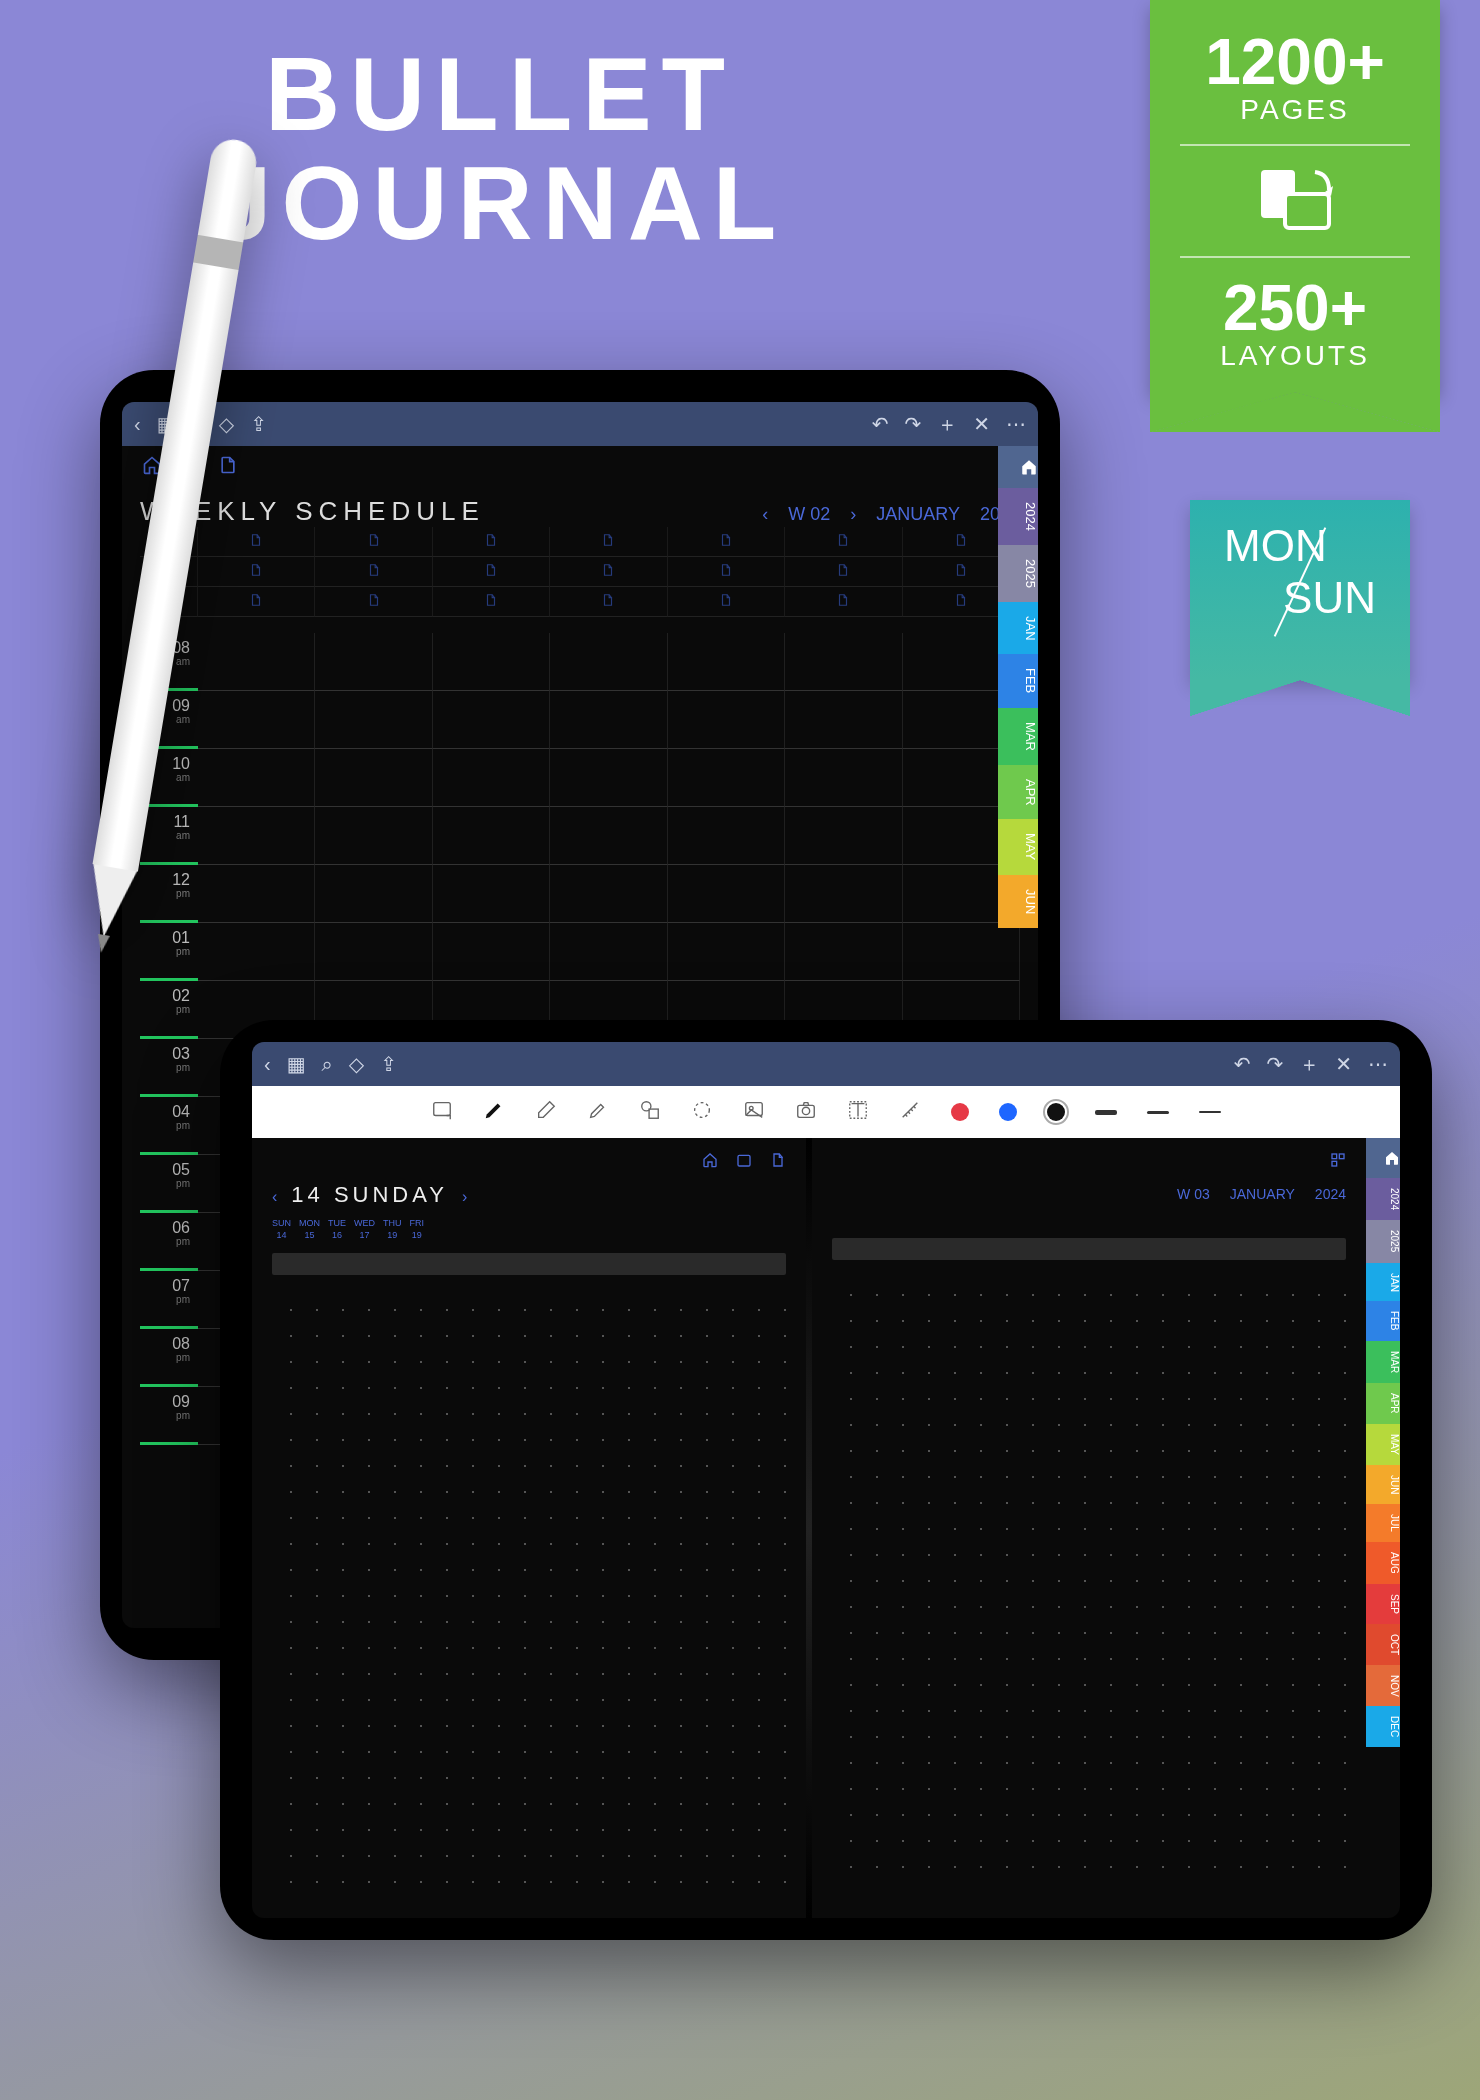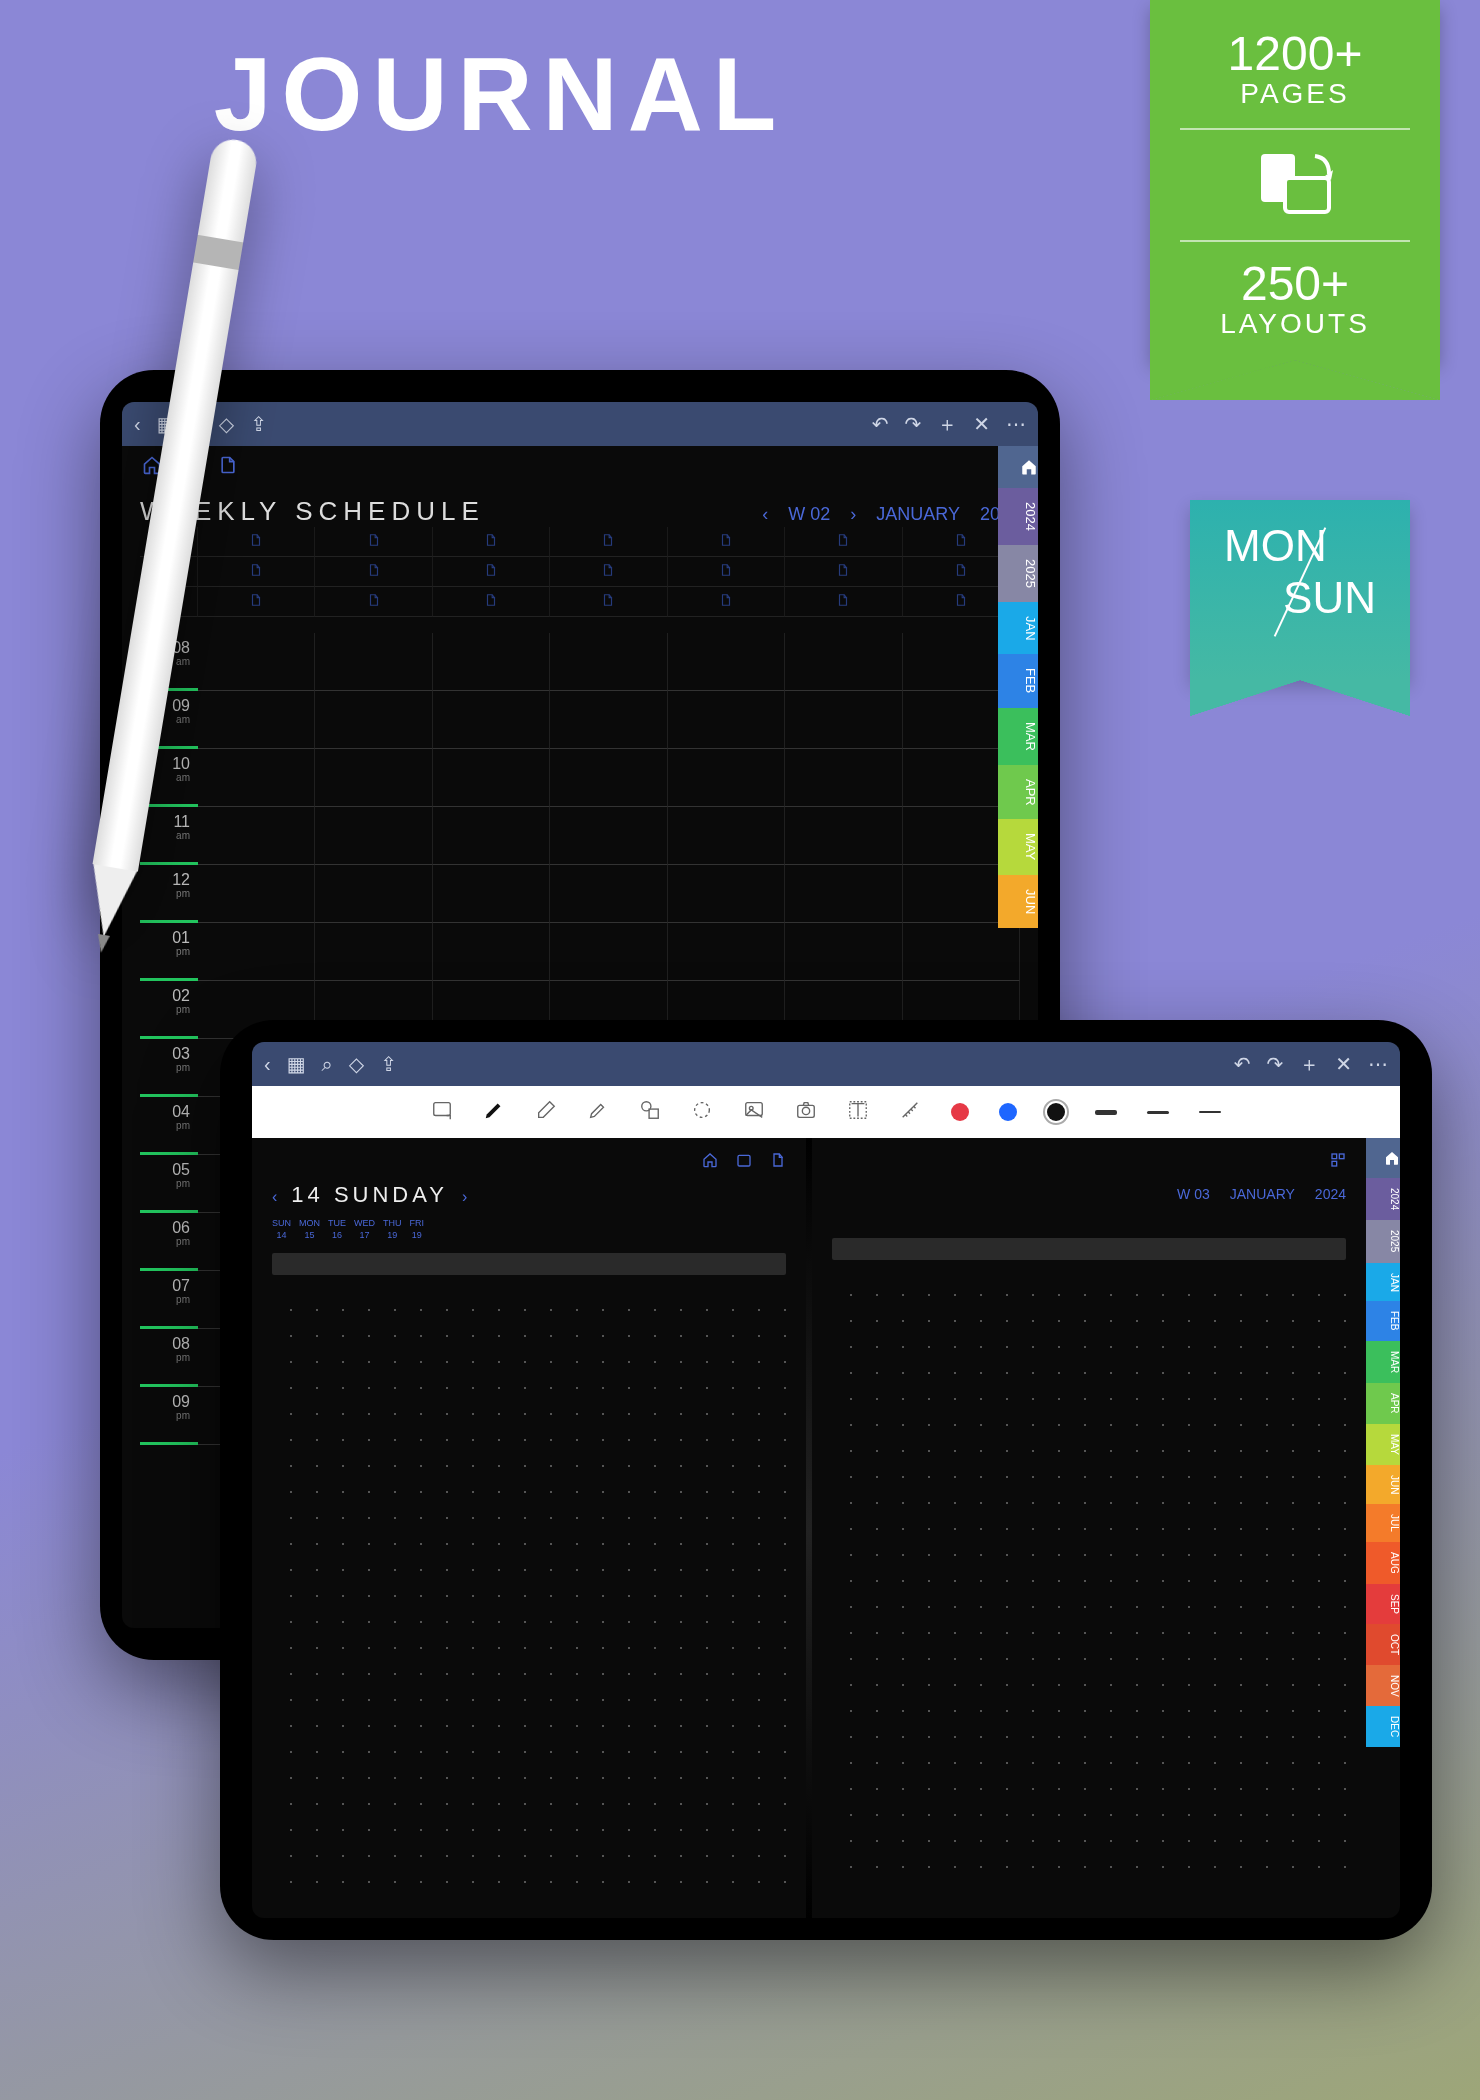--- a/index.html
+++ b/index.html
@@ -61,21 +61,21 @@
   .ribbon-green::before {
     content: "";
     position: absolute;
     bottom: -40px;
     left: 0;
     width: 100%;
     height: 40px;
     background: linear-gradient(to bottom right, #6ABF3F 50%, transparent 50.5%) left/50.1% 100% no-repeat,
                 linear-gradient(to bottom left, #6ABF3F 50%, transparent 50.5%) right/50.1% 100% no-repeat;
   }
-  .rg-big { font-size: 48px; font-weight: 400; line-height: 1; }
+  .rg-big { font-size: 64px; font-weight: 700; line-height: 1; }
   .rg-sub { font-size: 28px; font-weight: 400; letter-spacing: 3px; }
   .rg-sep { height: 2px; background: rgba(255,255,255,.6); margin: 18px 20px; }
   .rg-icon { margin: 10px auto; }
 
   
   .ribbon-teal {
     position: absolute;
     top: 500px;
     right: 70px;
     width: 220px;
@@ -303,20 +303,21 @@
   }
 
   .note-icons { display:grid; grid-template-columns: 58px repeat(7,1fr);}
   .ni { height:30px; border-bottom:1px solid #222; border-right:1px solid #1a1a1a; text-align:center; line-height:30px;}
   .ni svg { opacity:.6;}
 </style>
 </head>
 <body>
 
 <div class="title-block">
+  <h1>BULLET</h1>
   <h1>JOURNAL</h1>
 </div>
 
 <div class="ribbon-green">
   <div class="rg-big">1200+</div>
   <div class="rg-sub">PAGES</div>
   <div class="rg-sep"></div>
   <div class="rg-icon">
     <svg width="80" height="70" viewBox="0 0 80 70">
       <rect x="6" y="6" width="34" height="48" rx="4" fill="#fff"></rect>

